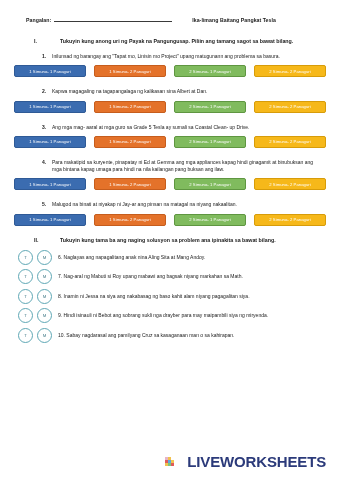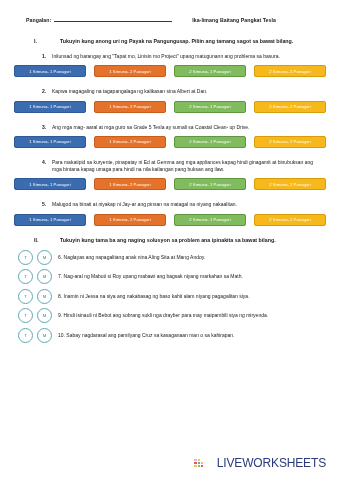--- a/index.html
+++ b/index.html
@@ -132,22 +132,22 @@
   }
   .lw-grid {
     display: grid;
     grid-template-columns: repeat(3, 2.6px);
     grid-template-rows: repeat(3, 2.6px);
     gap: 0.5px;
     margin-right: 1.5px;
   }
   .lw-grid i { display: block; width: 2.6px; height: 2.6px; }
   .lw-text {
-    font-size: 12px;
-    font-weight: normal;
+    font-size: 15px;
+    font-weight: bold;
     color: #2b3a7a;
     letter-spacing: -0.15px;
     padding-left: 12px;
   }
 </style>
 </head>
 <body>
 
 <div class="page">
 

